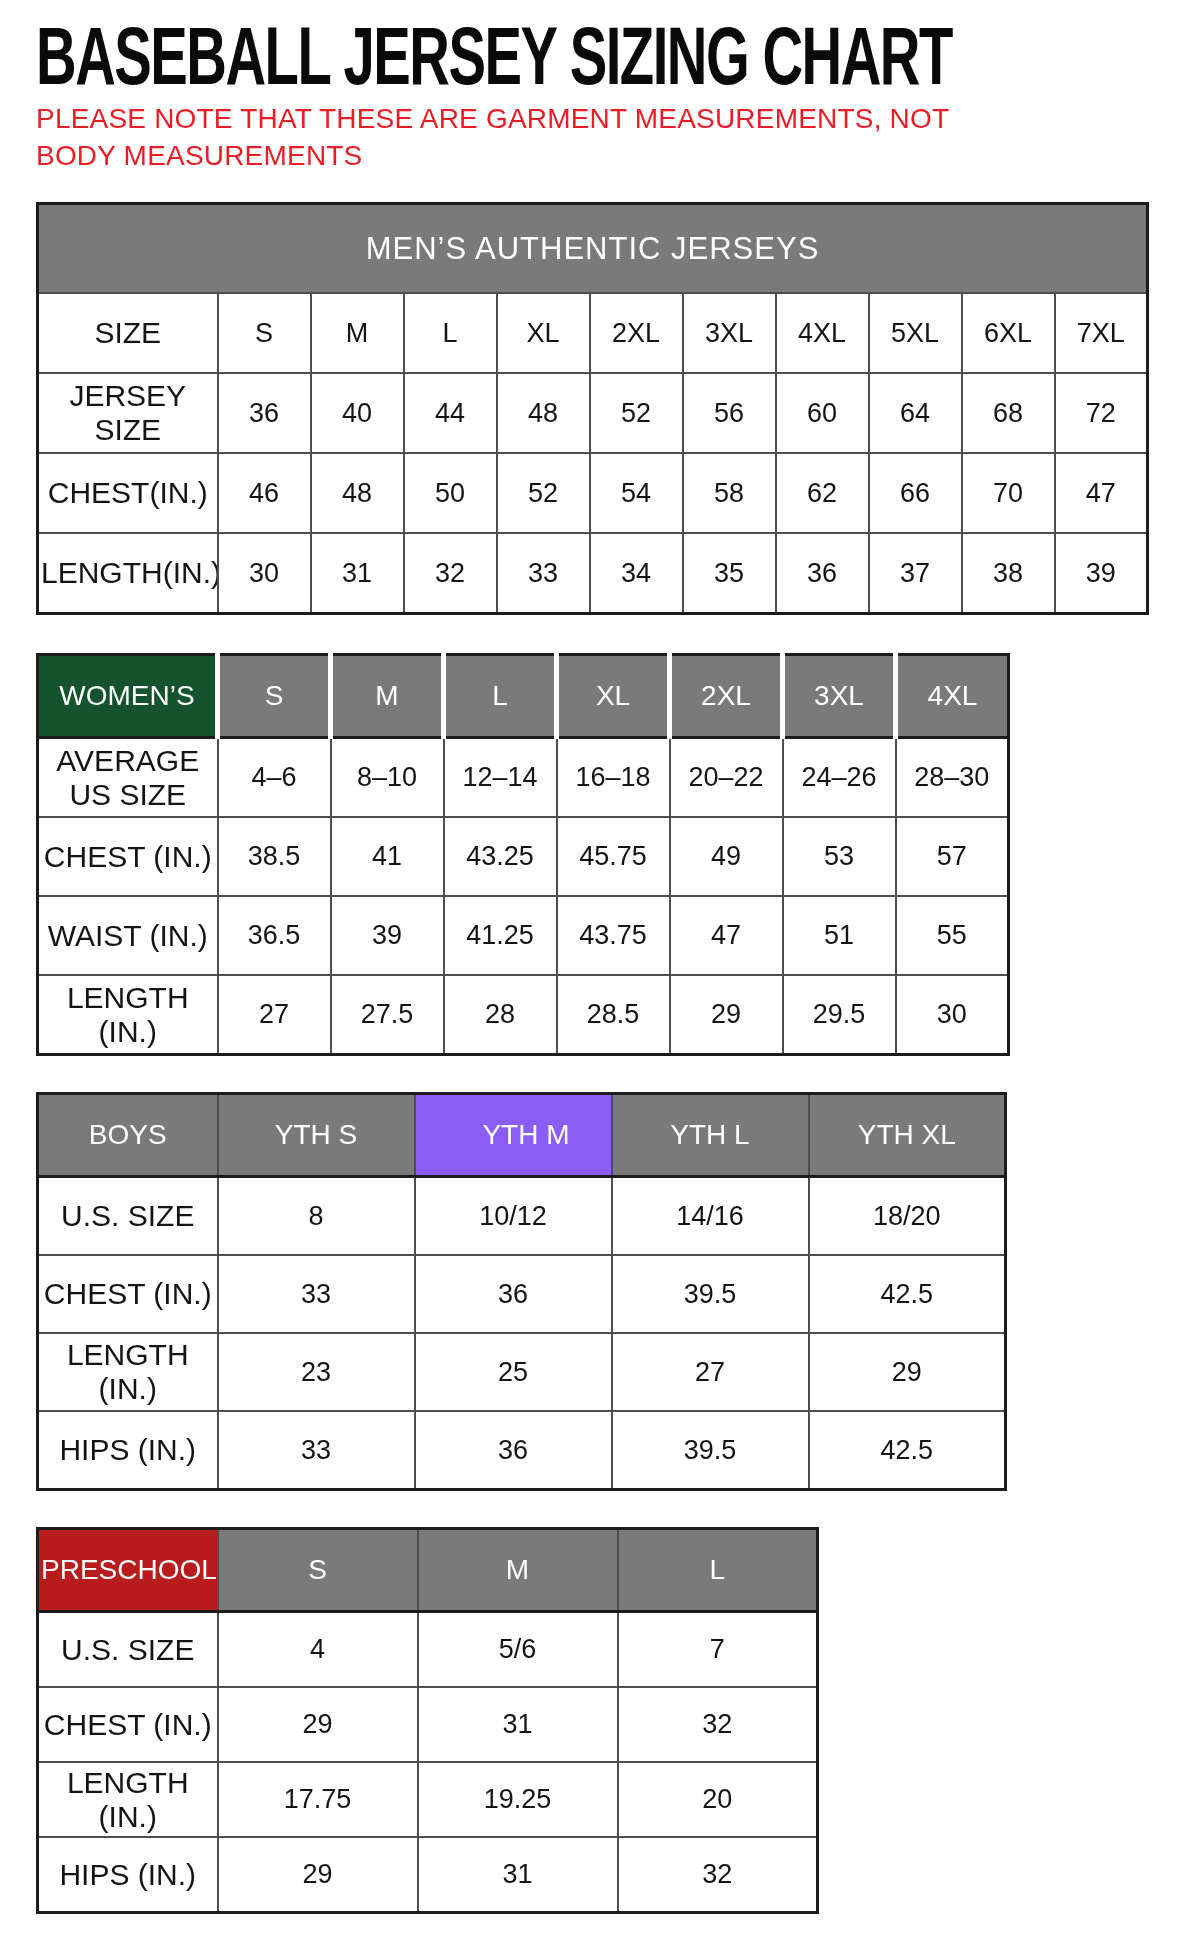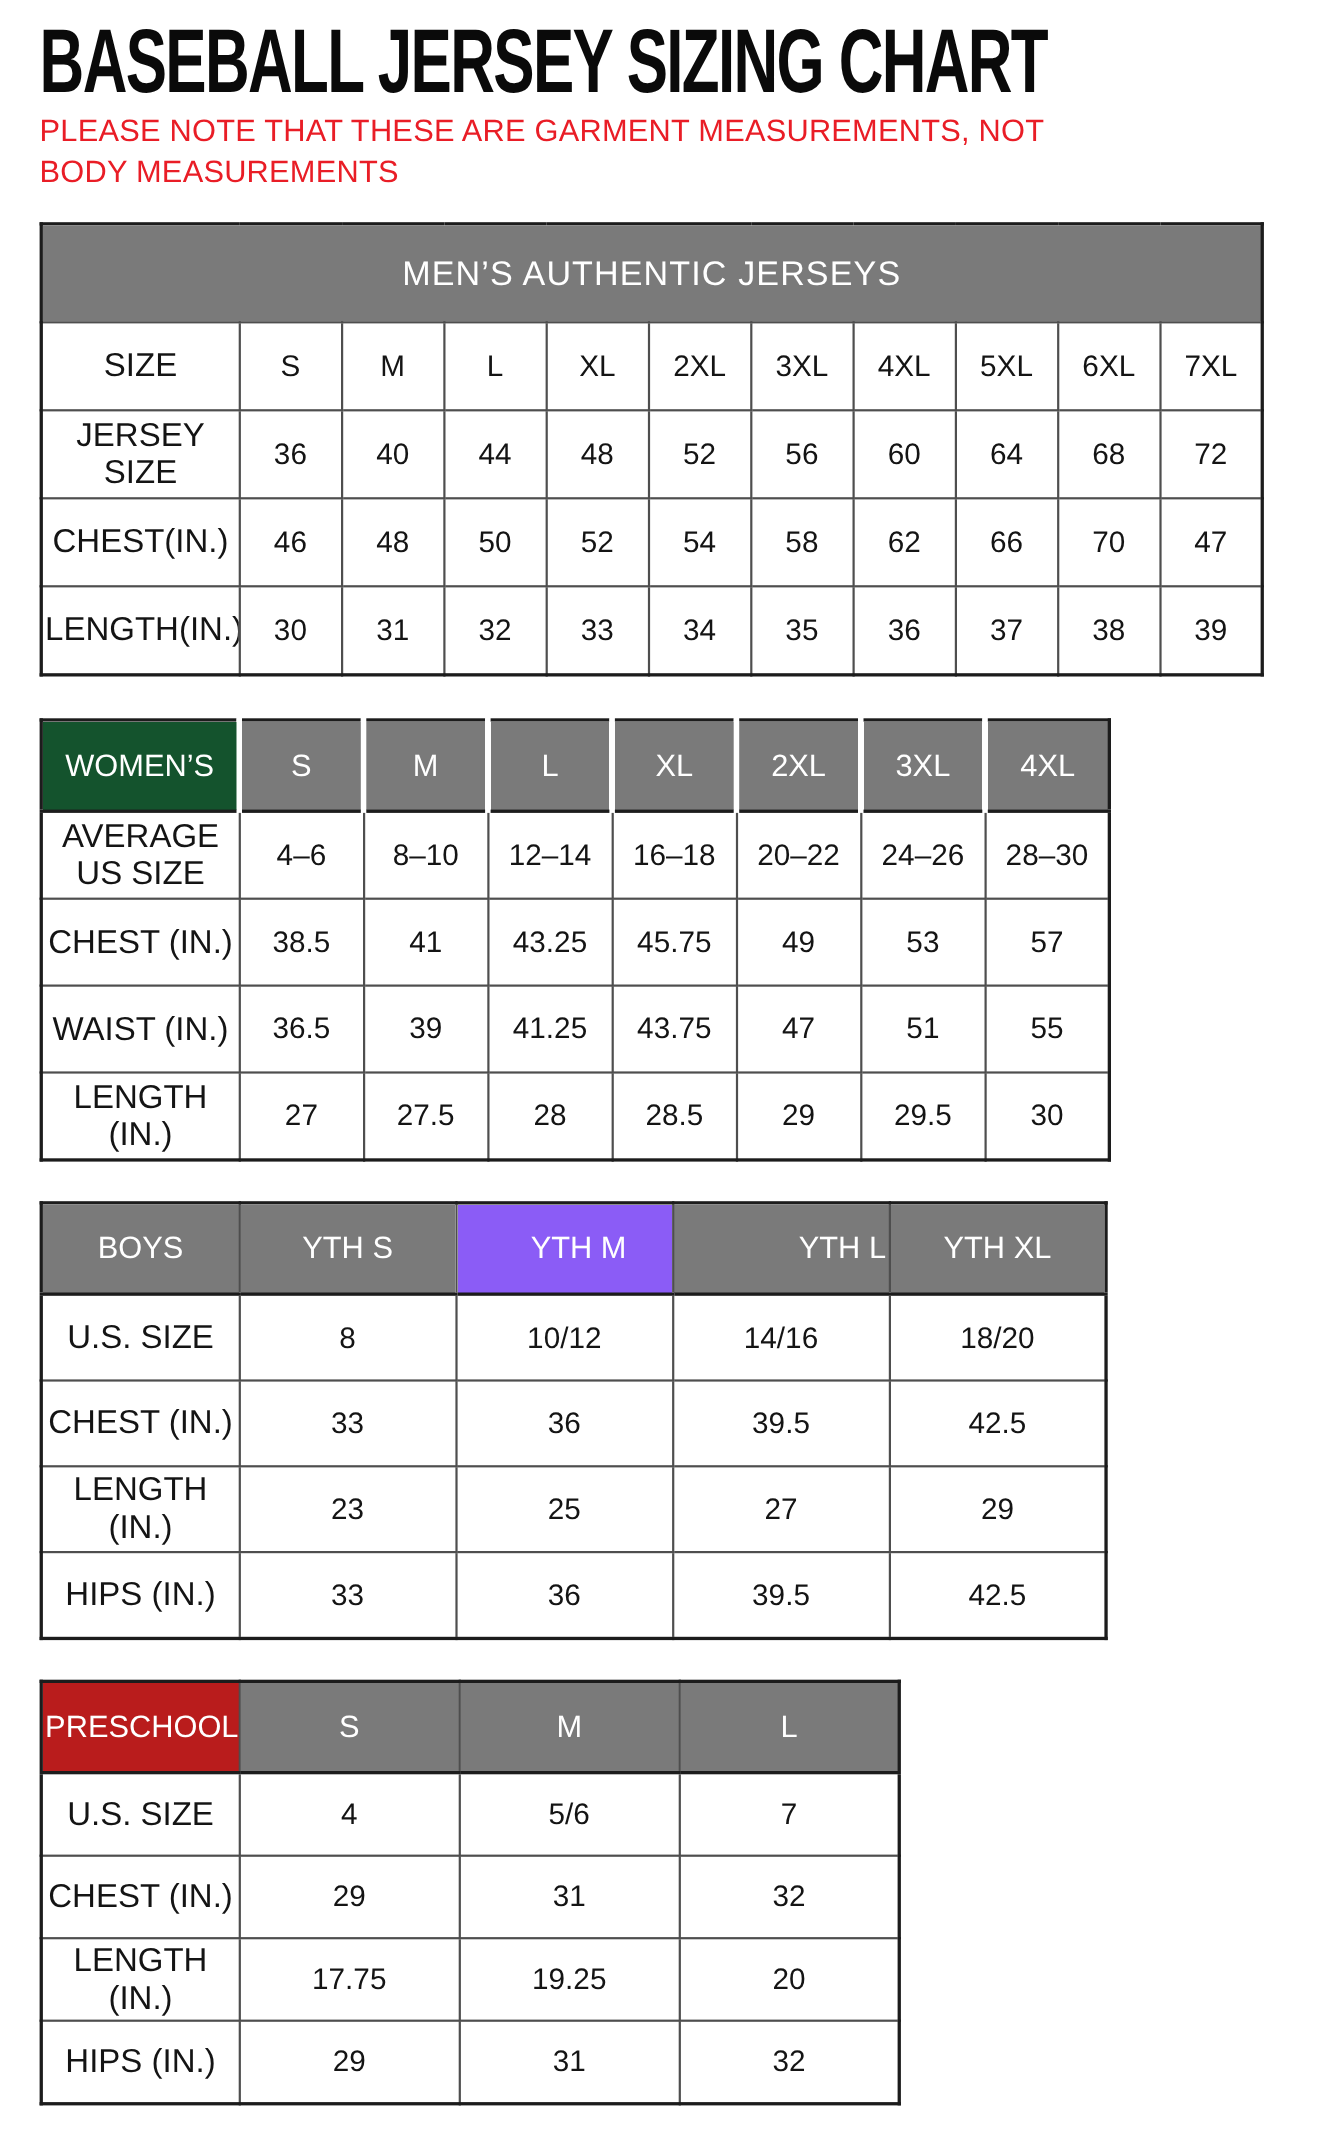--- a/index.html
+++ b/index.html
@@ -212,21 +212,21 @@
       <col class="c-b">
       <col class="c-b">
       <col class="c-b">
       <col class="c-b">
   </colgroup>
   <thead>
     <tr class="grayhead">
         <th style="background: rgb(122, 122, 122);">BOYS</th>
         <th style="background: rgb(122, 122, 122);">YTH S</th>
         <th style="background: #8b5cf6; padding-left: 28px;">YTH M</th>
-        <th style="background: rgb(122, 122, 122); text-align: right;">YTH L</th>
+        <th style="background: rgb(122, 122, 122);">YTH L</th>
         <th style="background: rgb(122, 122, 122);">YTH XL</th>
       </tr>
   </thead>
   <tbody>
       <tr>
         <th class="rowlabel">U.S. SIZE</th>
         <td>8</td>
         <td>10/12</td>
         <td>14/16</td>
         <td>18/20</td>

